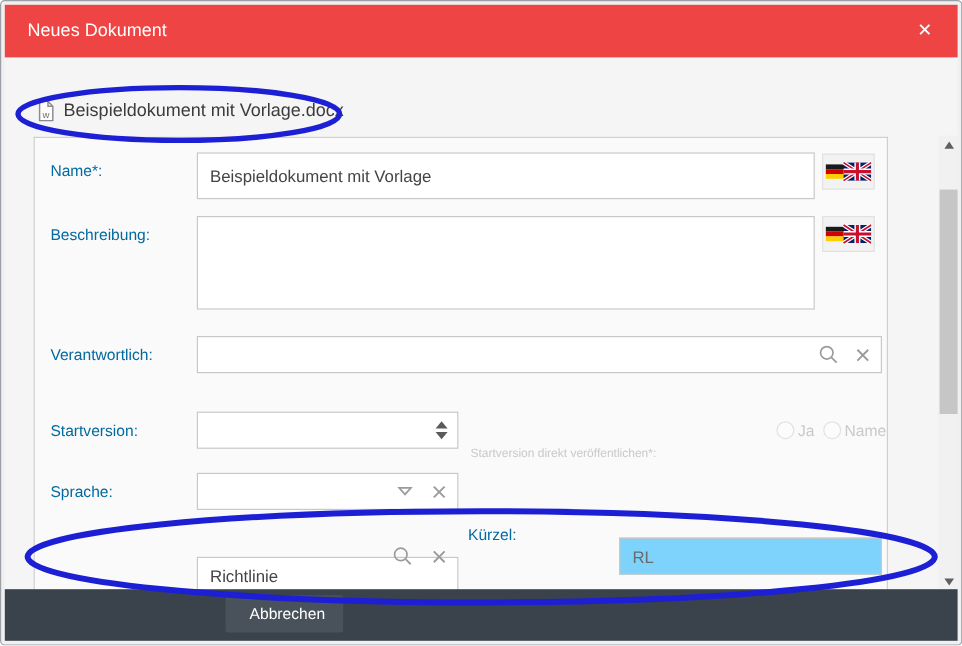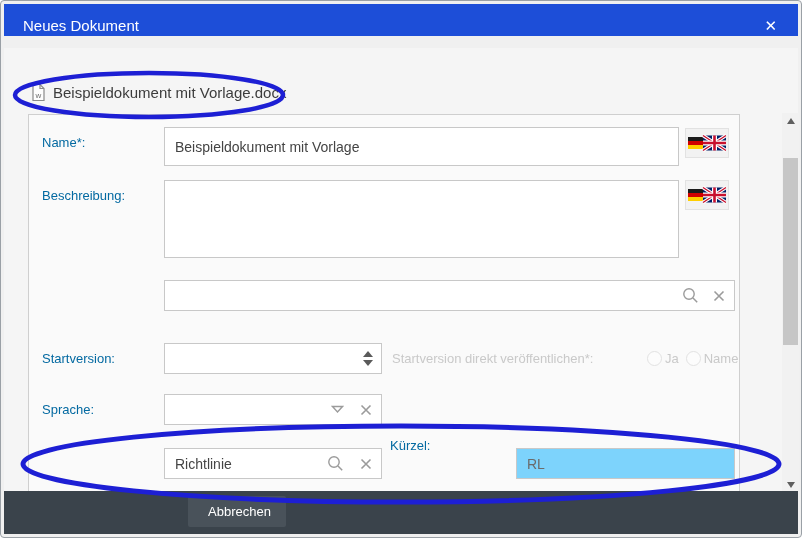--- a/index.html
+++ b/index.html
@@ -6,21 +6,21 @@
   body{
     width:802px;height:538px;position:relative;
     font-family:"Liberation Sans","DejaVu Sans",sans-serif;
     background:#fff;overflow:hidden;
   }
   .modal{
     position:absolute;inset:0;background:#f0f0f0;
     border:1px solid #9aa0a6;border-radius:4px;box-sizing:border-box;
   }
   
-  .hdr{position:absolute;top:3px;left:3px;right:3px;height:32px;background:#1d4ed8;}
+  .hdr{position:absolute;top:3px;left:3px;right:3px;height:44px;background:#ef4444;}
   .hdr-title{position:absolute;left:19px;top:0;line-height:44px;color:#fff;font-size:15px;}
   .hdr-close{position:absolute;right:21px;top:0;line-height:44px;color:#fff;font-size:15px;
     font-weight:bold;cursor:pointer;}
   
   .bdy{position:absolute;top:47px;left:3px;right:3px;bottom:46px;background:#f5f5f5;}
   .doclink{position:absolute;left:27px;top:35px;display:flex;align-items:center;gap:7px;
     color:#3c3c3c;font-size:15px;cursor:pointer;}
   .panel{position:absolute;left:24px;top:66px;width:712px;height:379px;
     background:#fafafa;border:1px solid #cfcfcf;border-bottom:none;box-sizing:border-box;}
   .row-label{position:absolute;left:13px;color:#0369a1;font-size:13px;line-height:31px;}
@@ -33,21 +33,21 @@
     box-sizing:border-box;display:flex;align-items:center;justify-content:center;cursor:pointer;}
   .in-ico{position:absolute;top:0;height:100%;display:flex;align-items:center;cursor:pointer;}
   
   .spin{position:absolute;right:9px;top:0;height:100%;display:flex;flex-direction:column;
     justify-content:center;gap:3px;cursor:pointer;}
   .tri-up{width:0;height:0;border-left:5px solid transparent;border-right:5px solid transparent;
     border-bottom:6px solid #5a5a5a;}
   .tri-dn{width:0;height:0;border-left:5px solid transparent;border-right:5px solid transparent;
     border-top:6px solid #5a5a5a;}
   
-  .dis-label{position:absolute;left:363px;color:#c9c9c9;font-size:13px;line-height:31px;}
+  .dis-label{position:absolute;left:363px;color:#c9c9c9;font-size:10px;line-height:31px;margin-top:20px;}
   .radios{position:absolute;left:618px;top:228px;height:31px;display:flex;align-items:center;
     gap:3px;color:#c9c9c9;font-size:13px;}
   .rcirc{width:15px;height:15px;border-radius:50%;border:1px solid #e2e2e2;background:#fcfcfc;
     box-sizing:border-box;}
   
   .sbar{position:absolute;left:778px;top:65px;width:17px;height:380px;background:#f1f1f1;}
   .sarrow{position:absolute;left:0;width:17px;height:14px;display:flex;align-items:center;
     justify-content:center;cursor:pointer;}
   .sarrow .a{width:0;height:0;border-left:4px solid transparent;border-right:4px solid transparent;}
   .sarrow.up{top:1px;} .sarrow.up .a{border-bottom:6px solid #5f5f5f;}
@@ -118,20 +118,21 @@
           <g>
             <rect x="15" y="2.5" width="23" height="15" fill="#012169"></rect>
             <path d="M15 2.5 L38 17.5 M38 2.5 L15 17.5" stroke="#ffffff" stroke-width="3.4"></path>
             <path d="M15 2.5 L38 17.5 M38 2.5 L15 17.5" stroke="#c8102e" stroke-width="1.4"></path>
             <path d="M26.5 2.5 V17.5 M15 10 H38" stroke="#ffffff" stroke-width="5"></path>
             <path d="M26.5 2.5 V17.5 M15 10 H38" stroke="#c8102e" stroke-width="2.6"></path>
           </g>
         </svg>
       </div>
 
+      <span class="row-label" style="top:165px">Verantwortlich:</span>
       <div class="field" style="left:135px;top:165px;width:571px;height:31px">
         <input class="tbox" type="text" style="padding-right: 66px;">
         <span class="in-ico" style="right:36px">
           <svg width="17" height="17" viewBox="0 0 17 17">
             <circle cx="7" cy="7" r="5.2" fill="none" stroke="#9b9b9b" stroke-width="1.4"></circle>
             <line x1="11" y1="11" x2="15.2" y2="15.2" stroke="#9b9b9b" stroke-width="1.5"></line>
           </svg>
         </span>
         <span class="in-ico" style="right:10px">
           <svg width="12" height="12" viewBox="0 0 12 12">
@@ -165,21 +166,21 @@
           </svg>
         </span>
         <span class="in-ico" style="right:10px">
           <svg width="12" height="12" viewBox="0 0 12 12">
             <path d="M1.5 1.5 L10.5 10.5 M10.5 1.5 L1.5 10.5" stroke="#9b9b9b" stroke-width="1.6"></path>
           </svg>
         </span>
       </div>
 
       <div class="field" style="left:135px;top:333px;width:218px;height:31px">
-        <input class="tbox" type="text" style="padding-right: 30px;" value="Richtlinie">
+        <input class="tbox" type="text" style="padding-right: 30px; margin-top: 16px;" value="Richtlinie">
         <span class="in-ico" style="right:38px">
           <svg width="17" height="17" viewBox="0 0 17 17">
             <circle cx="7" cy="7" r="5.2" fill="none" stroke="#9b9b9b" stroke-width="1.4"></circle>
             <line x1="11" y1="11" x2="15.2" y2="15.2" stroke="#9b9b9b" stroke-width="1.5"></line>
           </svg>
         </span>
         <span class="in-ico" style="right:10px">
           <svg width="12" height="12" viewBox="0 0 12 12">
             <path d="M1.5 1.5 L10.5 10.5 M10.5 1.5 L1.5 10.5" stroke="#9b9b9b" stroke-width="1.6"></path>
           </svg>

